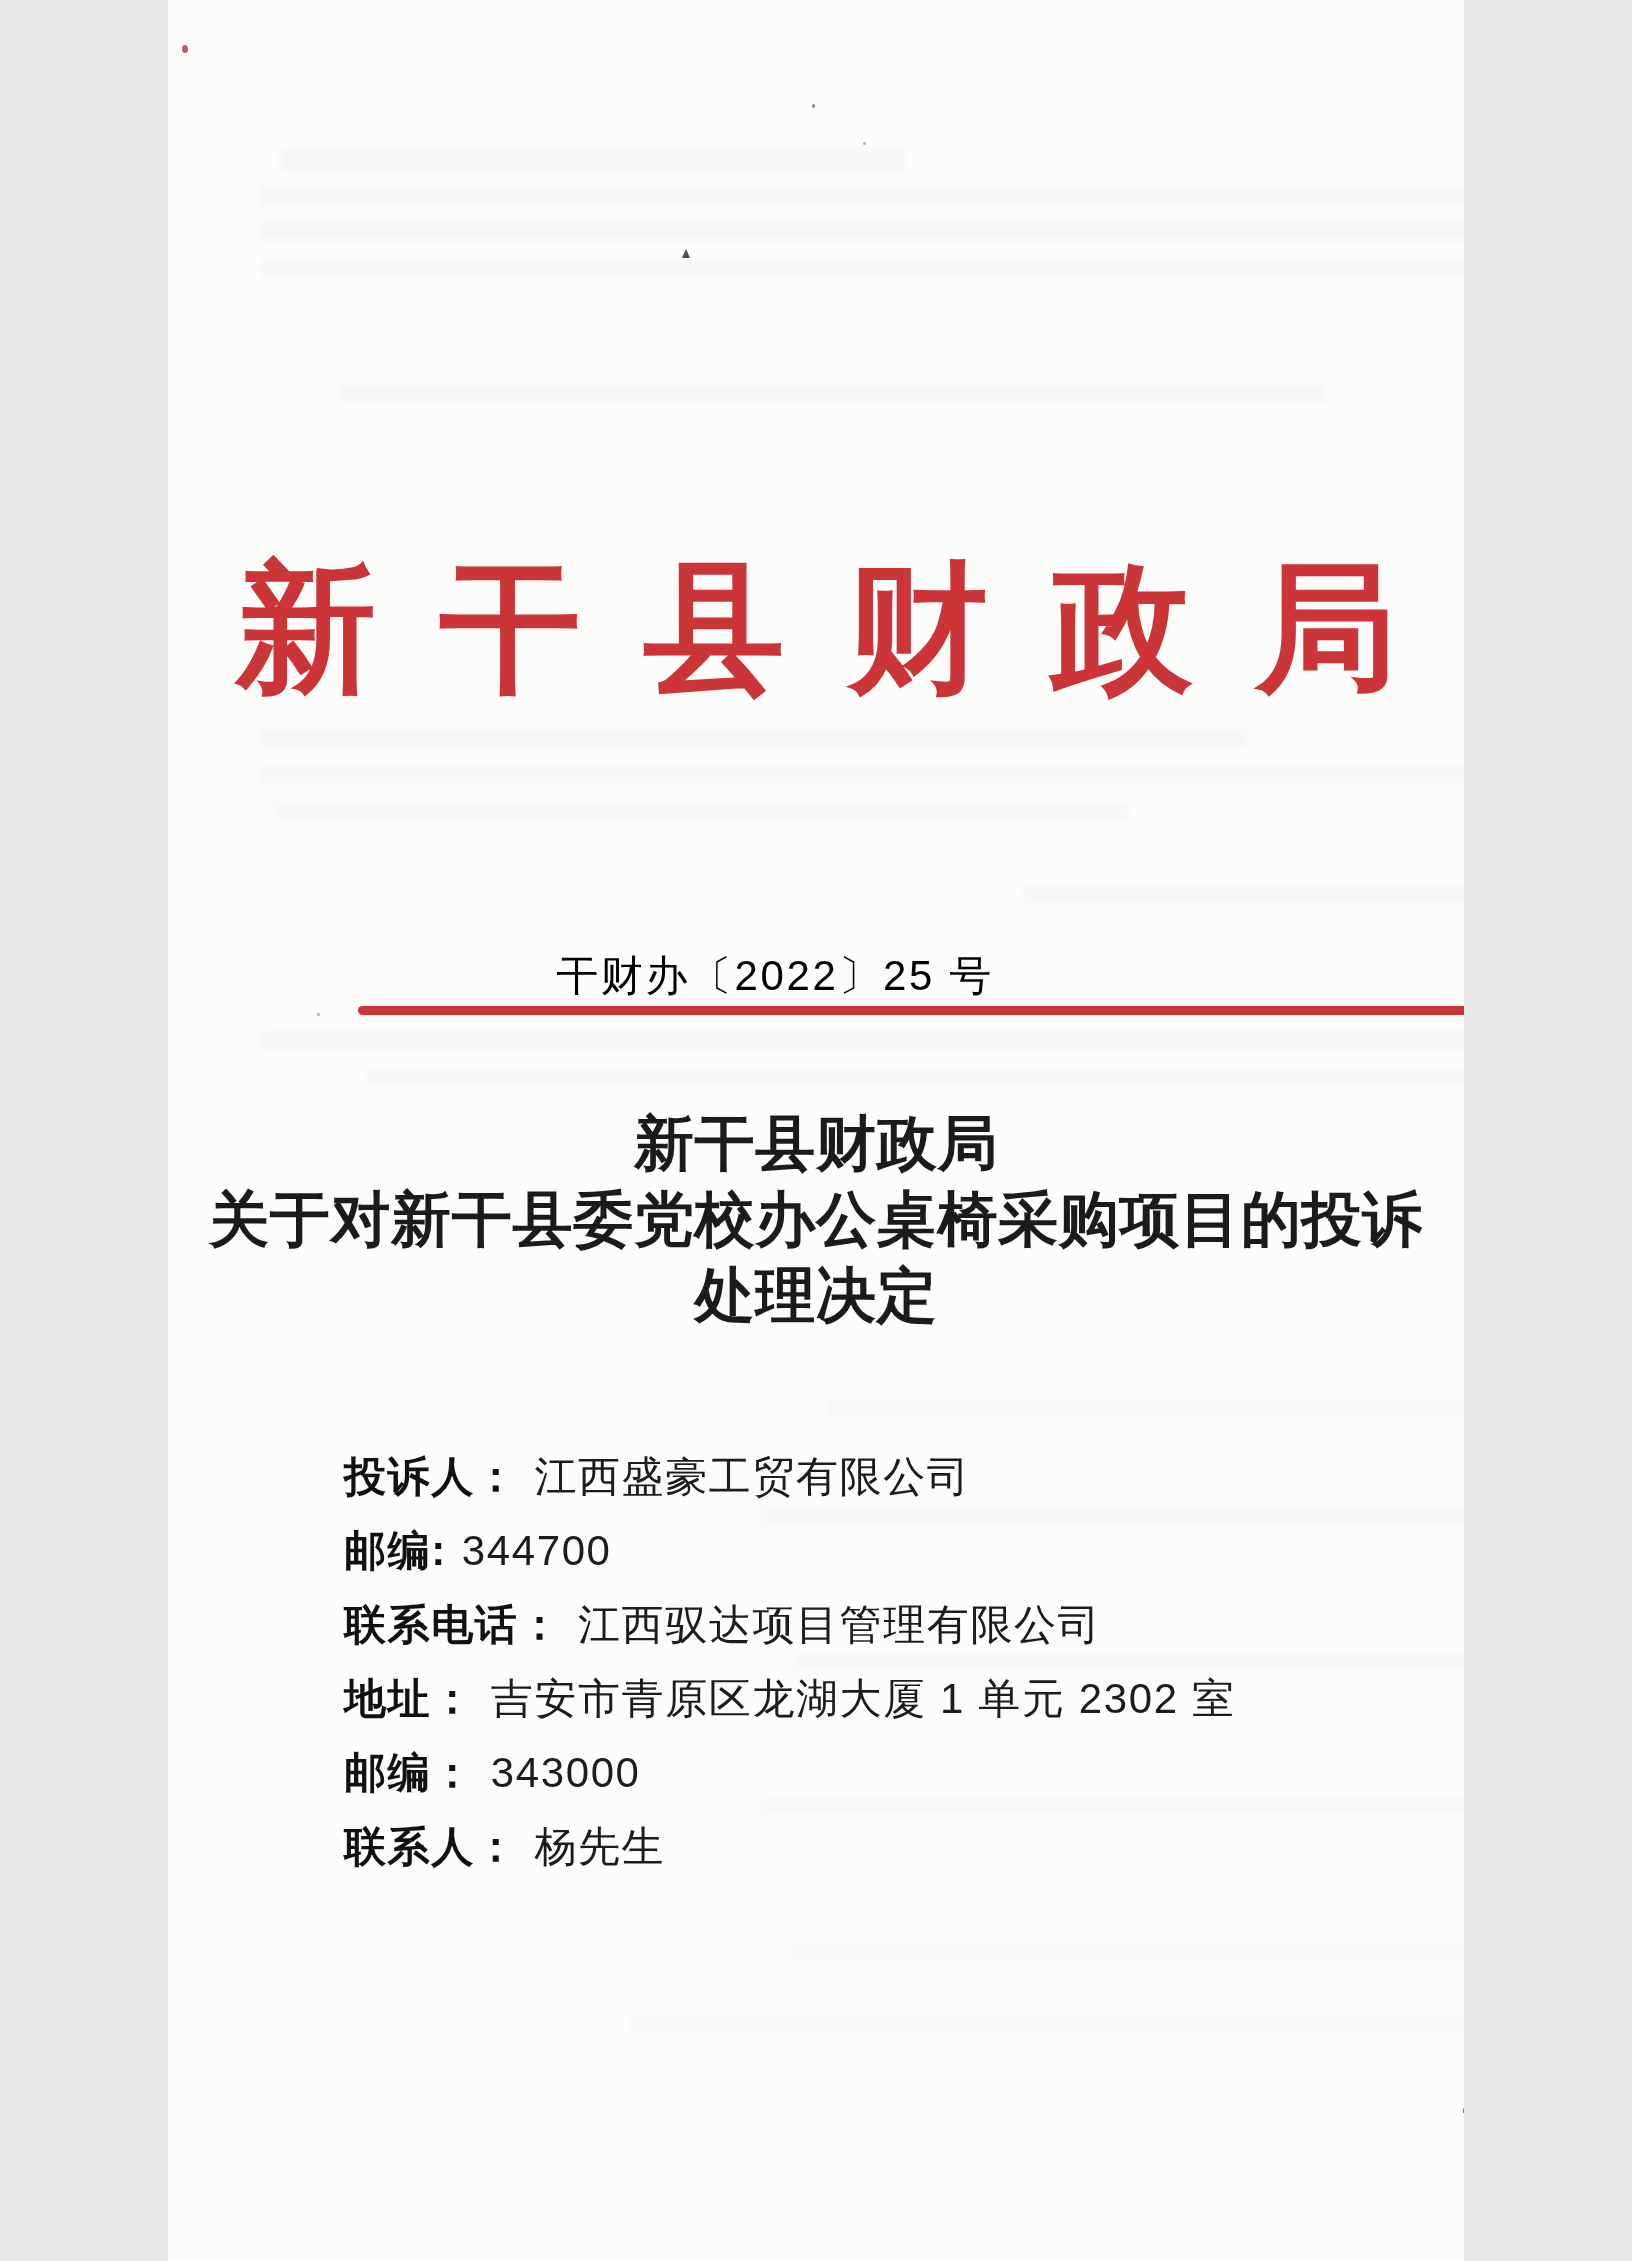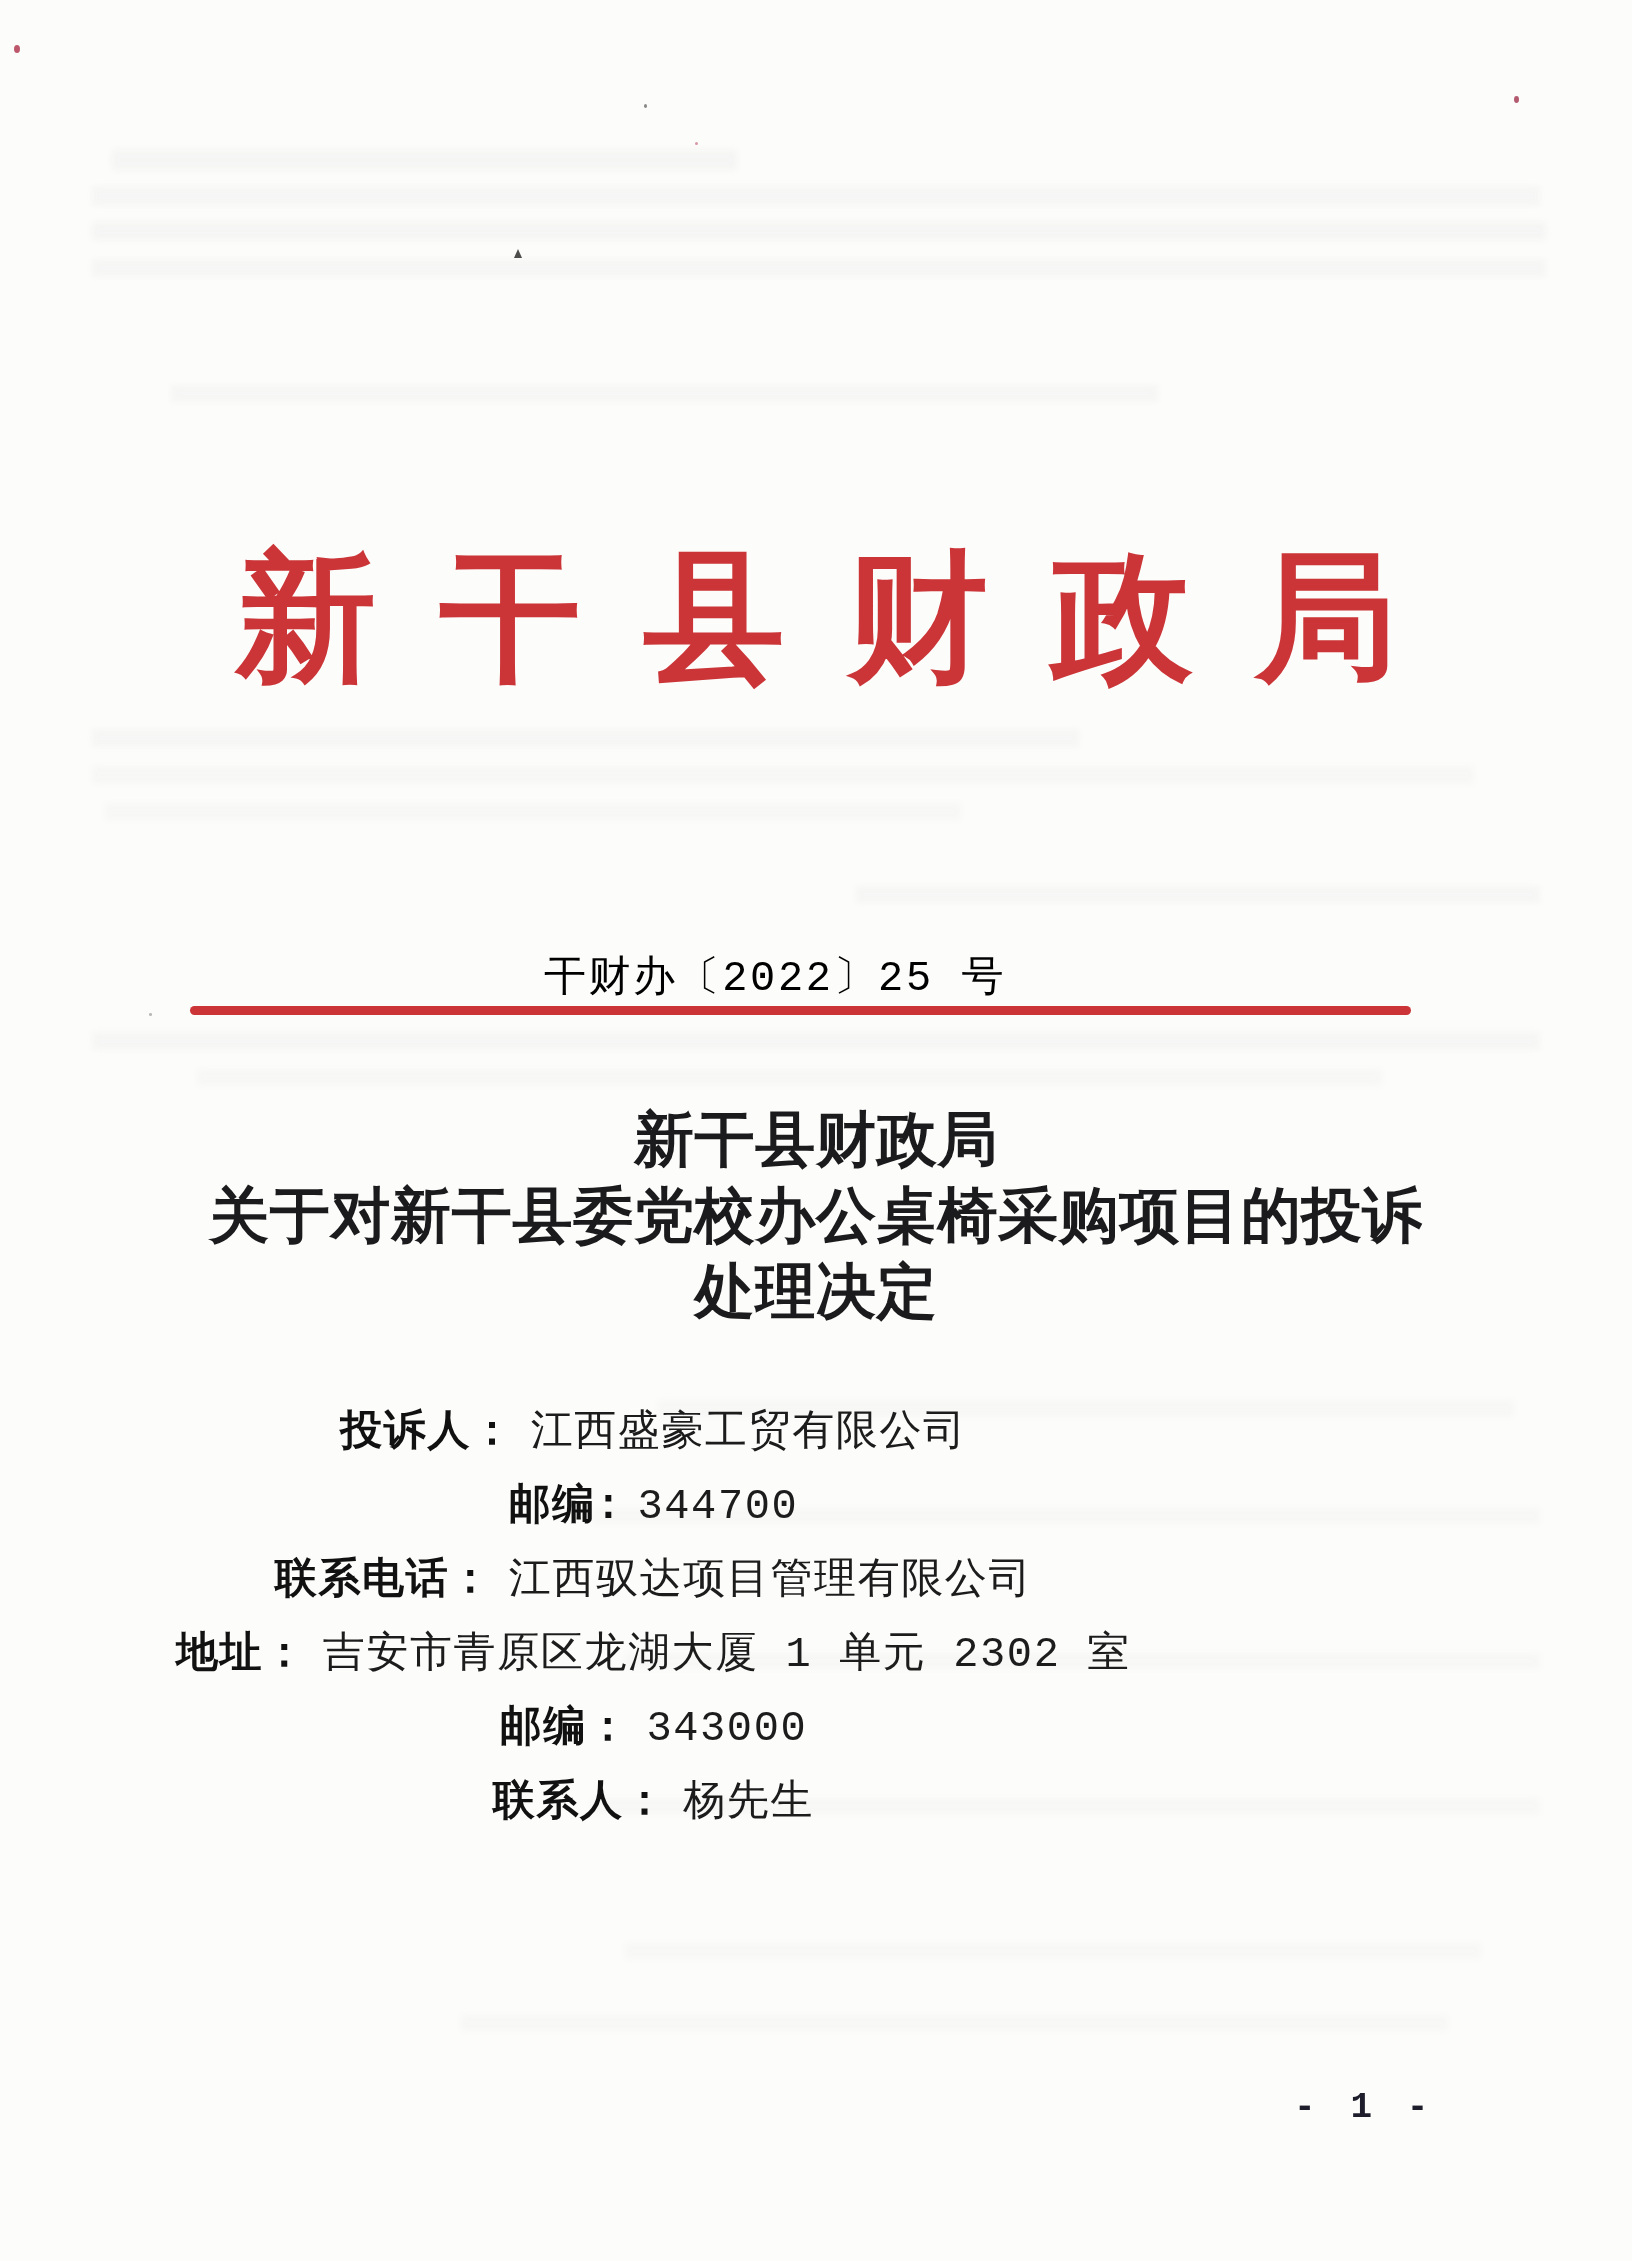--- a/index.html
+++ b/index.html
@@ -1,22 +1,22 @@
 <!DOCTYPE html>
 <html style="font-size:10.5px"><head>
 <meta charset="utf-8">
 <style>
   html,body{margin:0;padding:0;background:#e8e8e8;}
   .page{
     position:relative;
-    width:1632px;height:2261px;
+    width:1296px;height:2261px;
     margin:0 auto;
     background:#fcfcfa;
     overflow:hidden;
-    font-family:Liberation Mono, monospace;
+    font-family:Liberation Sans, sans-serif;
   }
   
   .bleed{position:absolute;background:#8d97a0;filter:blur(3.3px);pointer-events:none;}
   
   .speck{position:absolute;border-radius:50%;}
   .ink-mark{position:absolute;width:0;height:0;
     border-left:4px solid transparent;border-right:4px solid transparent;
     border-bottom:9.2px solid #2e2e2e;opacity:.85;}
   .agency-title{
     position:absolute;left:0;right:0;top:554px;
@@ -39,25 +39,24 @@
     background:#cb3538;border-radius:4.6px;
   }
   .doc-title{
     position:absolute;left:0;right:0;top:1106px;
     text-align:center;
     font-size:60px;font-weight:700;line-height:76px;
     letter-spacing:0.7px;color:#1b1b1d;
     white-space:nowrap;
   }
   .info{
-    position:absolute;left:176px;top:1396px;
+    position:absolute;left:176px;top:1440px;
     font-size:42px;line-height:74px;
     letter-spacing:1.6px;color:#161616;
     white-space:nowrap;
-    text-align:center;
   }
   .info .row{position:relative;display:block;}
   .info .label{font-weight:700;color:#111;}
   .info .value{margin-left:16px;color:#1c1c1c;}
   .info .value.tight{margin-left:15px;}
   .info .phone{position:absolute;left:472px;top:0;}
   .page-number{
     position:absolute;left:1294px;top:2087px;
     font-size:36px;letter-spacing:6.6px;
     color:#1d1d2b;font-weight:600;

